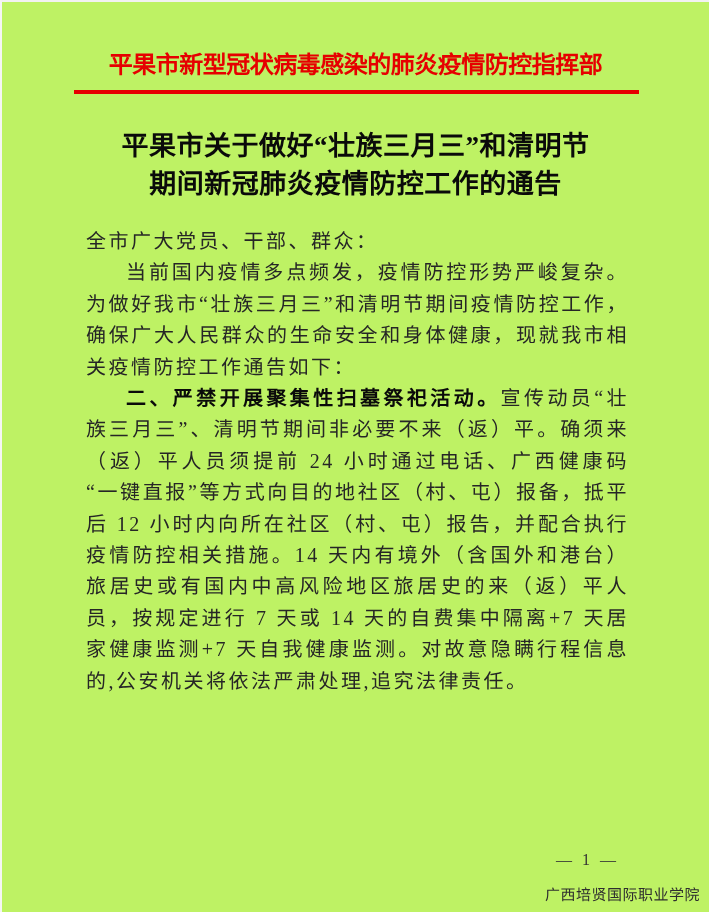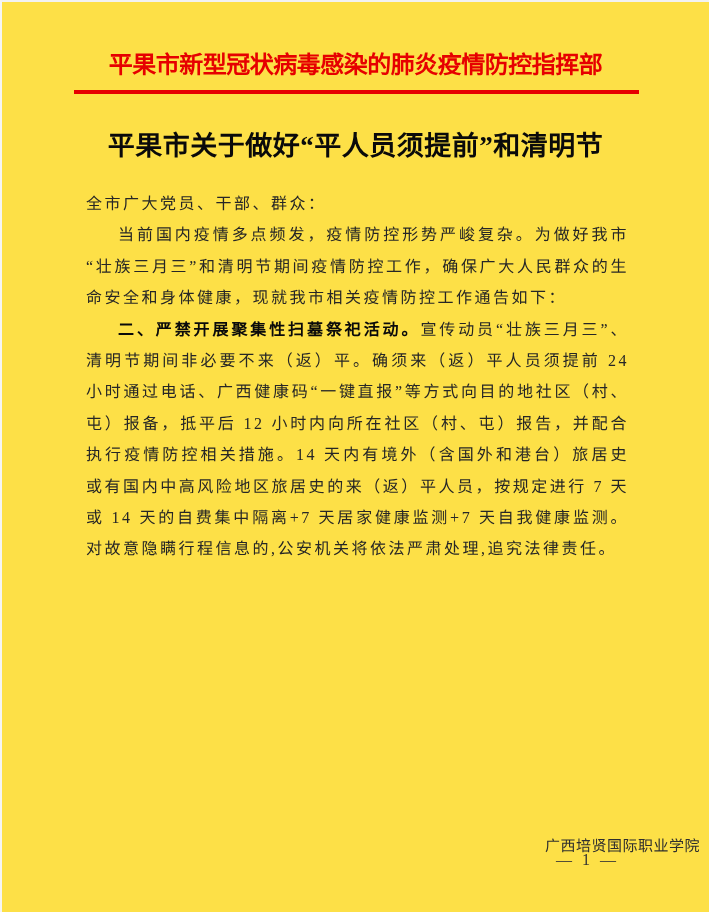--- a/index.html
+++ b/index.html
@@ -4,21 +4,21 @@
 <style>
   html, body {
     margin: 0;
     padding: 0;
     background: #ffffff;
   }
   .page {
     position: relative;
     width: 709px;
     height: 912px;
-    background: #fde047;
+    background: #bef264;
     box-sizing: border-box;
     border-top: 2px solid #f2f2f2;
     border-left: 2px solid #f5f5f5;
     overflow: hidden;
     font-family: "Liberation Serif", serif;
   }
   
   .org-name {
     margin-top: 46px;
     text-align: center;
@@ -43,21 +43,21 @@
     font-weight: 700;
     font-size: 27px;
     line-height: 38px;
     letter-spacing: 0.5px;
   }
   
   .body-text {
     margin: 23px 82px 0 84px;
     width: 543px;
     color: #262626;
-    font-size: 16px;
+    font-size: 20px;
     line-height: 31.4px;
     letter-spacing: 2.5px;
     text-align: justify;
   }
   .body-text p {
     margin: 0;
     padding: 0;
   }
   .para {
     text-indent: 2em;
@@ -71,39 +71,40 @@
     position: absolute;
     top: 849px;
     right: 90px;
     font-size: 16px;
     letter-spacing: 3px;
     color: #333333;
     font-family: "Liberation Serif", serif;
   }
   .watermark {
     position: absolute;
-    top: 832px;
+    top: 881px;
     right: 9px;
     font-size: 15px;
     letter-spacing: 0.5px;
     color: #2e2e2e;
     font-family: "Liberation Sans", sans-serif;
   }
 </style>
 </head>
 <body>
 
 <div class="page">
 
   <div class="org-name">平果市新型冠状病毒感染的肺炎疫情防控指挥部</div>
 
   <div class="red-rule"></div>
 
   <div class="doc-title">
-    <div>平果市关于做好“平人员须提前”和清明节</div>
+    <div>平果市关于做好“壮族三月三”和清明节</div>
+    <div>期间新冠肺炎疫情防控工作的通告</div>
   </div>
 
   <div class="body-text">
     <p class="salutation">全市广大党员、干部、群众：</p>
 
     <p class="para">
       <span>当前国内疫情多点频发，疫情防控形势严峻复杂。为做好我市“壮族三月三”和清明节期间疫情防控工作，确保广大人民群众的生命安全和身体健康，现就我市相关疫情防控工作通告如下：</span>
     </p>
 
 

